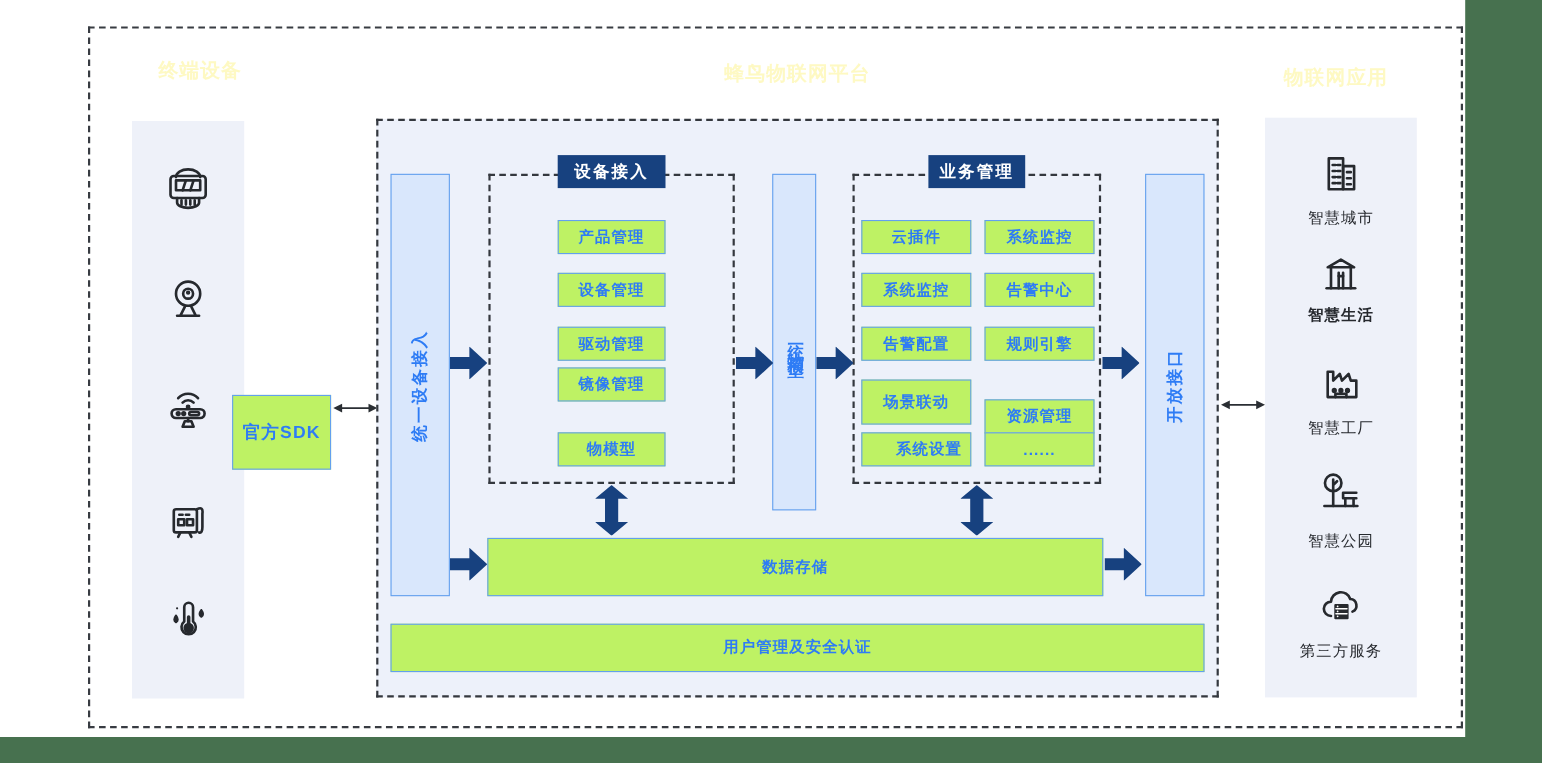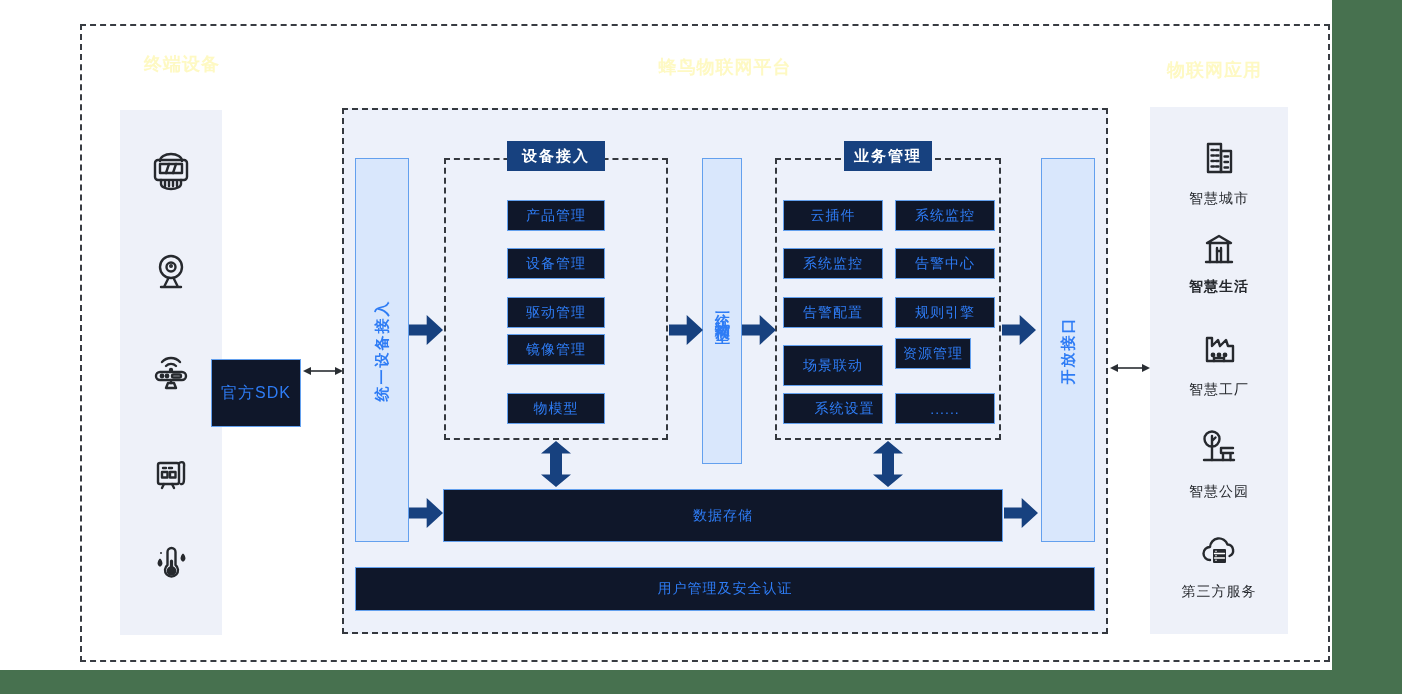--- a/index.html
+++ b/index.html
@@ -34,22 +34,22 @@
   }
   .group {
     position:absolute; border:2px dashed #34383e; background:transparent;
   }
   .group-header {
     position:absolute; height:30px; background:#17417f; color:#ffffff;
     font-size:15px; font-weight:bold; letter-spacing:2px;
     display:flex; align-items:center; justify-content:center; z-index:3;
   }
   .box {
-    position:absolute; background:#0f172a; border:1.5px solid #63a0ee;
-    color:#2e7cf5; font-size:14px; font-weight:400; letter-spacing:1px;
+    position:absolute; background:#bef264; border:1.5px solid #63a0ee;
+    color:#2e7cf5; font-size:14px; font-weight:700; letter-spacing:1px;
     display:flex; align-items:center; justify-content:center;
   }
   .arrow-r {
     position:absolute; width:34px; height:30px; background:#17417f;
     clip-path:polygon(0 32%, 52% 32%, 52% 0, 100% 50%, 52% 100%, 52% 68%, 0 68%);
   }
   .arrow-v {
     position:absolute; width:30px; height:46px; background:#17417f;
     clip-path:polygon(50% 0, 100% 27%, 70% 27%, 70% 73%, 100% 73%, 50% 100%, 0 73%, 30% 73%, 30% 27%, 0 27%);
   }
@@ -156,21 +156,21 @@
 
   <div class="group" style="left:775px; top:158px; width:226px; height:282px;"></div>
   <div class="group-header" style="left:844px; top:141px; width:88px;">业务管理</div>
   <div class="box" style="left:783px; top:200px; width:100px; height:31px;">云插件</div>
   <div class="box" style="left:895px; top:200px; width:100px; height:31px;">系统监控</div>
   <div class="box" style="left:783px; top:248px; width:100px; height:31px;">系统监控</div>
   <div class="box" style="left:895px; top:248px; width:100px; height:31px;">告警中心</div>
   <div class="box" style="left:783px; top:297px; width:100px; height:31px;">告警配置</div>
   <div class="box" style="left:895px; top:297px; width:100px; height:31px;">规则引擎</div>
   <div class="box" style="left:783px; top:345px; width:100px; height:41px;">场景联动</div>
-  <div class="box" style="left:895px; top:338px; width:76px; height:31px;">资源管理</div>
+  <div class="box" style="left:895px; top:363px; width:100px; height:31px;">资源管理</div>
   <div class="box" style="left:783px; top:393px; width:100px; height:31px;padding-left:23px;">系统设置</div>
   <div class="box" style="left:895px; top:393px; width:100px; height:31px;">......</div>
 
   <div class="vbar" style="left:1041px; top:158px; width:54px; height:384px;">
     <span class="rot">开放接口</span>
   </div>
 
   <div class="box" style="left:443px; top:489px; width:560px; height:53px;">数据存储</div>
   <div class="box" style="left:355px; top:567px; width:740px; height:44px;">用户管理及安全认证</div>
 

